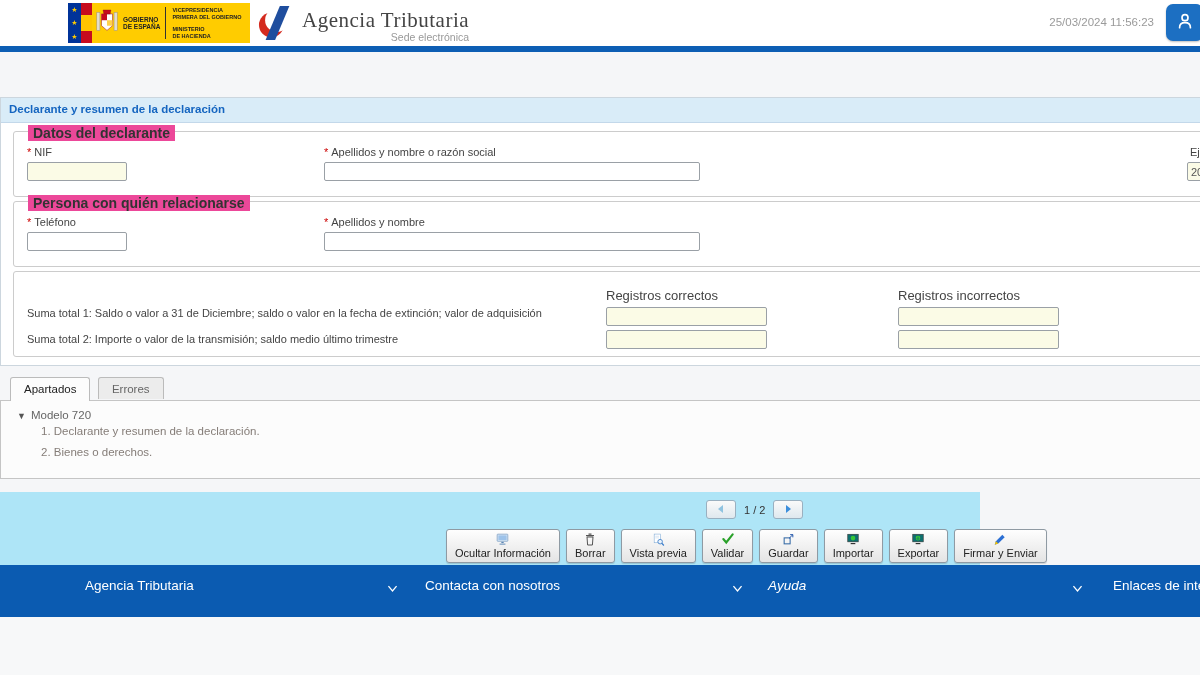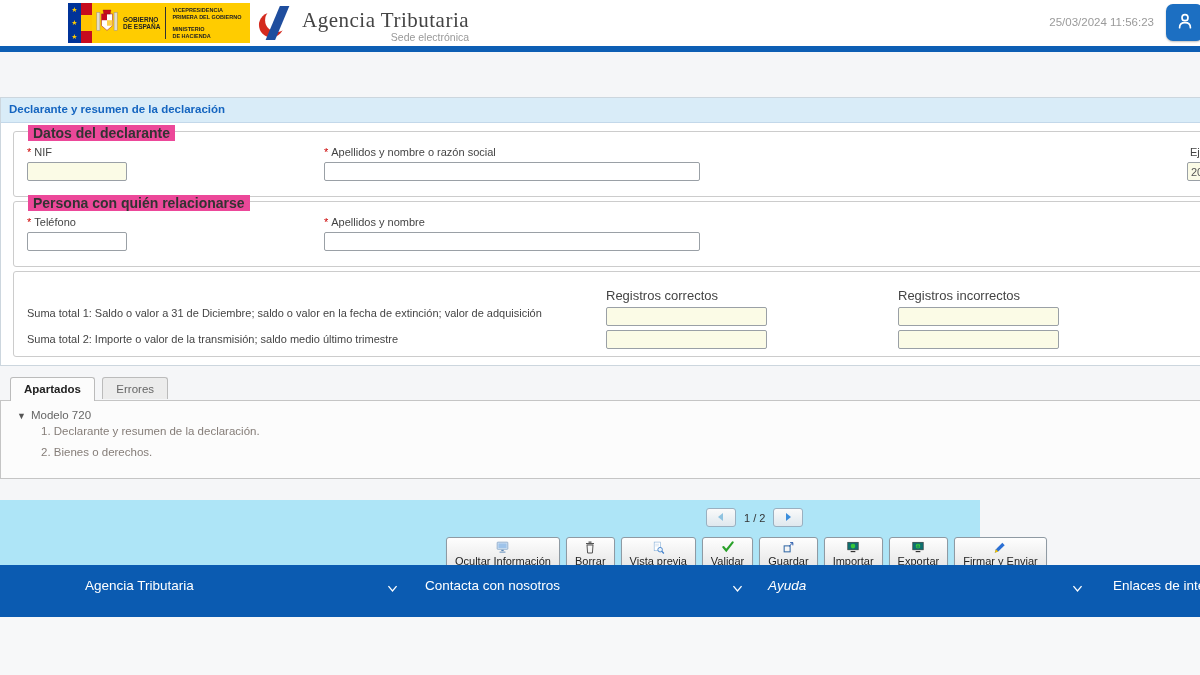--- a/index.html
+++ b/index.html
@@ -35,28 +35,28 @@
   .req{color:#c00;margin-right:3px;}
   .fi{position:absolute;height:17px;border:1px solid #9aa0a6;border-radius:2px;background:#fff;font-size:11px;color:#555;padding:0 3px;box-sizing:content-box;}
   .fi.cream{background:#fbfbe6;}
   #fs1{left:12px;top:33px;width:1215px;height:64px;}
   #fs2{left:12px;top:103px;width:1215px;height:64px;}
   #fs3{left:12px;top:173px;width:1215px;height:84px;}
   .colhdr{position:absolute;font-size:13px;color:#444;white-space:nowrap;}
   
   #tabs{position:absolute;left:10px;top:377px;z-index:3;}
   .tab{display:inline-block;padding:5px 13px 4px 13px;font-size:11.5px;border:1px solid #bbb;border-bottom:none;border-radius:3px 3px 0 0;margin-right:3px;cursor:pointer;}
-  .tab.active{background:#fcfcfc;font-weight:bold;color:#222;position:relative;padding-bottom:6px;}
+  .tab.active{background:#fcfcfc;font-weight:normal;color:#222;position:relative;padding-bottom:6px;}
   .tab.inactive{background:#ececec;color:#666;}
   #tabpanel{position:absolute;left:0;top:400px;width:1240px;height:79px;background:#fcfcfc;border:1px solid #c5c5c5;box-sizing:border-box;z-index:2;}
   #tree-root{position:absolute;left:16px;top:8px;font-size:11.5px;color:#666;cursor:pointer;}
   #tree-root .tri{font-size:9px;color:#555;margin-right:5px;}
   .tree-item{position:absolute;left:40px;font-size:11.5px;color:#857d78;cursor:pointer;}
   
-  #band{position:absolute;left:0;top:492px;width:980px;height:73px;background:#aee5f7;margin-top:8px;}
+  #band{position:absolute;left:0;top:492px;width:980px;height:73px;background:#aee5f7;}
   #pager{position:absolute;left:706px;top:8px;display:flex;align-items:center;gap:8px;}
   .pg-btn{width:30px;height:19px;background:linear-gradient(#fafafa,#dfe8ee);border:1px solid #9ab0c0;border-radius:3px;cursor:pointer;display:flex;align-items:center;justify-content:center;padding:0;}
   #pg-txt{font-size:11px;color:#333;}
   #toolbar{position:absolute;left:446px;top:37px;display:flex;gap:6px;align-items:flex-end;}
   .tb-btn{display:flex;flex-direction:column;align-items:center;gap:0;padding:2px 8px 3px 8px;background:linear-gradient(#fefefe,#e4e4e4);border:1px solid #8f9aa3;border-radius:3px;cursor:pointer;box-shadow:0 1px 1px rgba(0,0,0,.15);}
   .tb-ic{height:14px;display:flex;align-items:center;}
   .tb-lb{font-size:11px;color:#222;white-space:nowrap;margin-top:1px;}
   
   #footer{position:absolute;left:0;top:565px;width:1200px;height:52px;background:#0b5bb1;}
   .ft-item{position:absolute;top:13px;font-size:13.5px;color:#fff;cursor:pointer;white-space:nowrap;}

